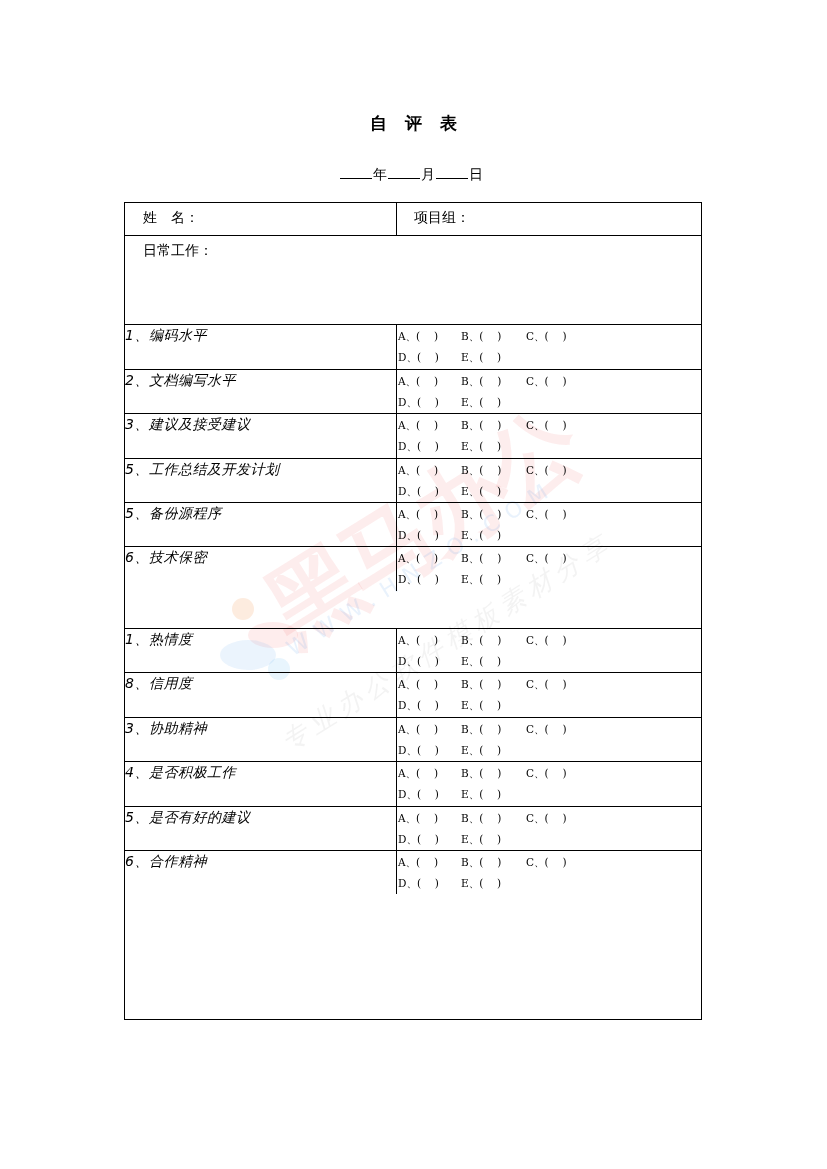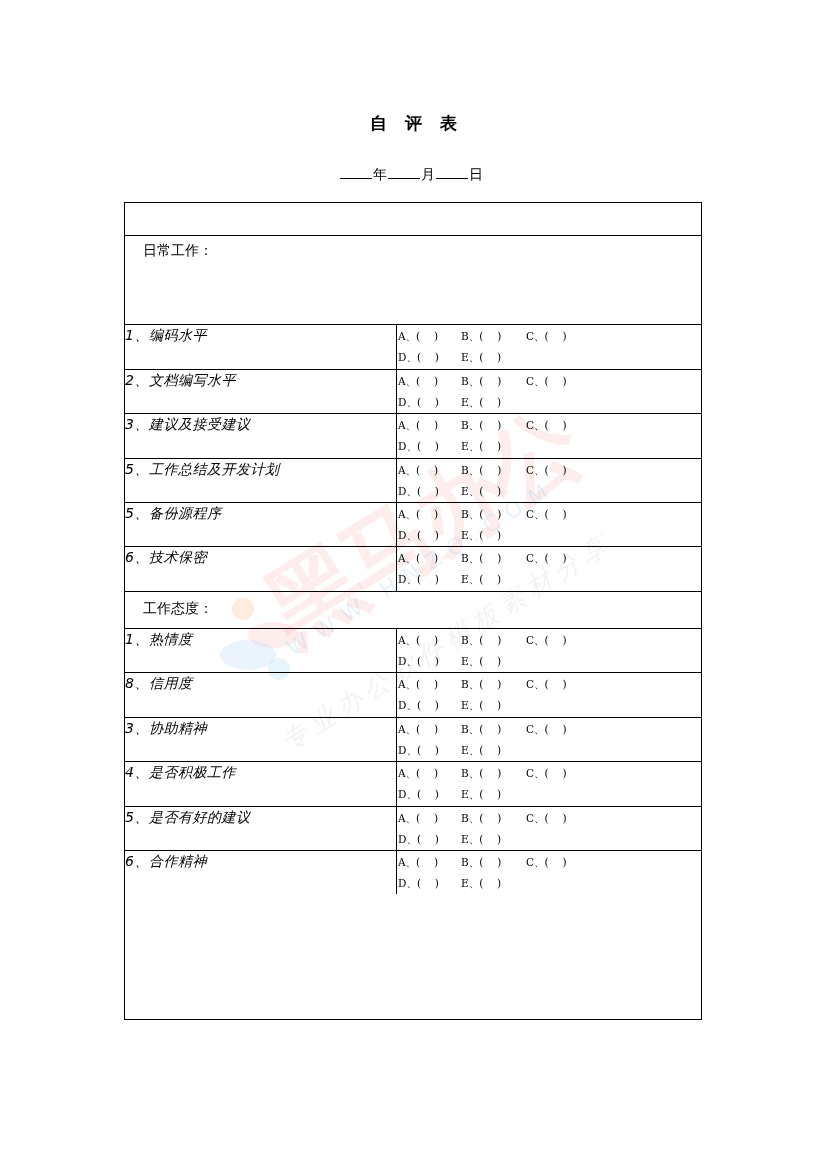--- a/index.html
+++ b/index.html
@@ -46,20 +46,25 @@
 <div class="title">
   <span>自</span><span>评</span><span>表</span>
 </div>
 
 <div class="date">
   <span class="blank"></span><span class="unit">年</span><span class="blank"></span><span class="unit">月</span><span class="blank"></span><span class="unit">日</span>
 </div>
 
 <div class="tbl">
 
+  <div class="row first" style="top:0;height:32px;">
+    <div class="vdiv"></div>
+    <span class="cell-text" style="left:18px;top:6px;">姓　名：</span>
+    <span class="cell-text" style="left:289px;top:6px;">项目组：</span>
+  </div>
 
   <div class="row" style="top:32px;height:89px;">
     <span class="cell-text" style="left:18px;top:6px;">日常工作：</span>
   </div>
 
   <div class="row" style="top:121px;height:45px;">
     <div class="vdiv"></div>
     <span class="cell-text item-label">1、编码水平</span>
     <div class="opts" style="top:5px;">
       <span class="opt opt-a">A、(　 )</span>
@@ -118,23 +123,20 @@
     <span class="cell-text item-label">6、技术保密</span>
     <div class="opts" style="top:5px;">
       <span class="opt opt-a">A、(　 )</span>
       <span class="opt opt-b">B、(　 )</span>
       <span class="opt opt-c">C、(　 )</span>
       <span class="opt opt-a" style="top:21px;">D、(　 )</span>
       <span class="opt opt-b" style="top:21px;">E、(　 )</span>
     </div>
   </div>
 
-  <div class="row" style="top:388px;height:37px;">
-    <span class="cell-text" style="left:18px;top:8px;">工作态度：</span>
-  </div>
 
   <div class="row" style="top:425px;height:44px;">
     <div class="vdiv"></div>
     <span class="cell-text item-label">1、热情度</span>
     <div class="opts" style="top:5px;">
       <span class="opt opt-a">A、(　 )</span>
       <span class="opt opt-b">B、(　 )</span>
       <span class="opt opt-c">C、(　 )</span>
       <span class="opt opt-a" style="top:21px;">D、(　 )</span>
       <span class="opt opt-b" style="top:21px;">E、(　 )</span>

